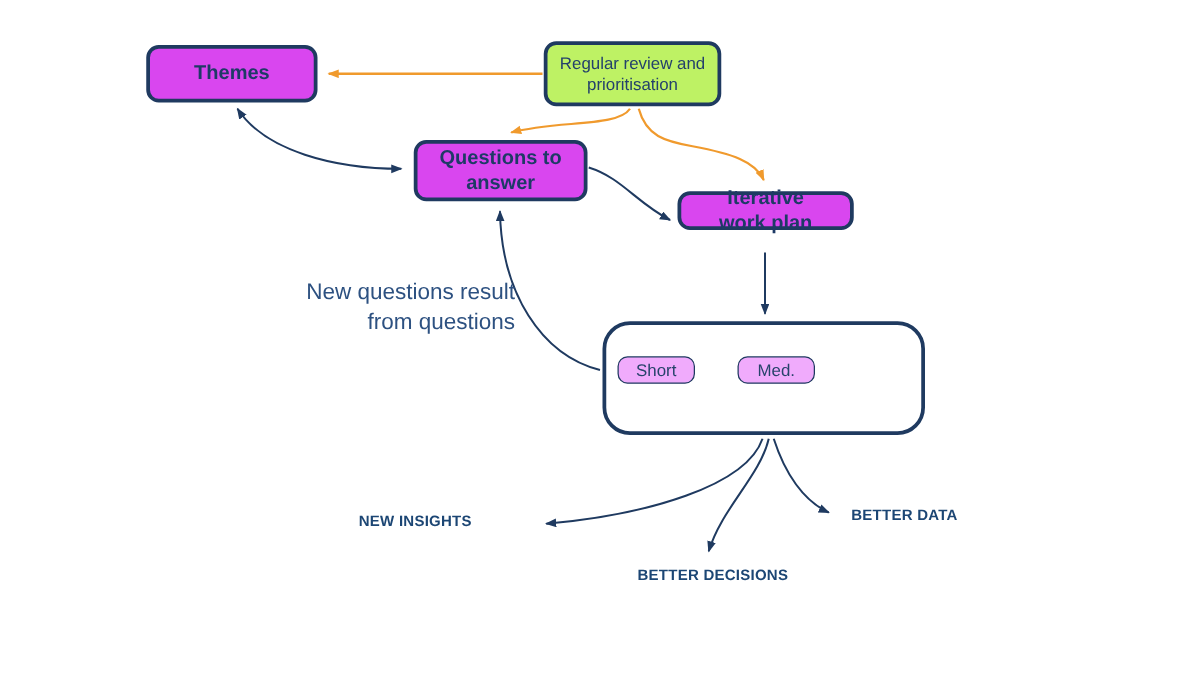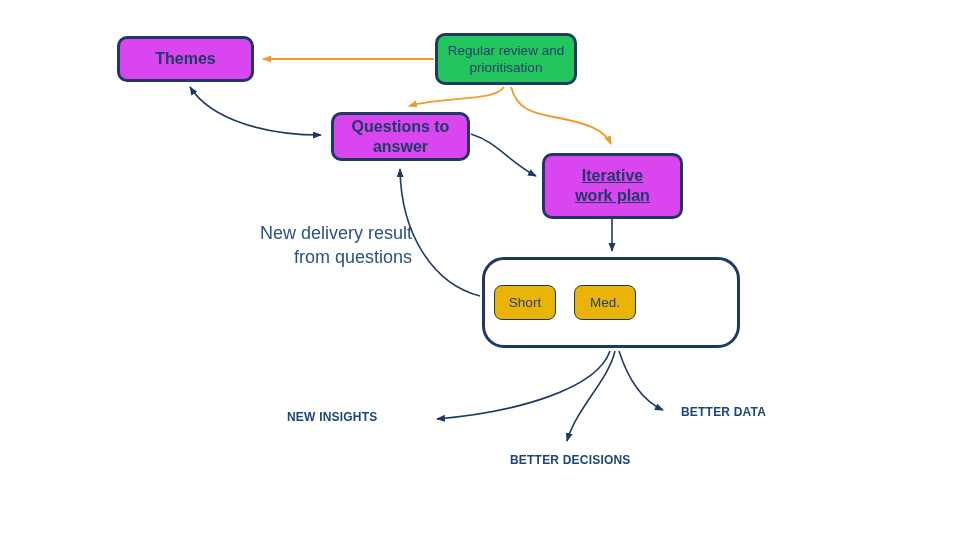--- a/index.html
+++ b/index.html
@@ -10,38 +10,38 @@
   .arrows { position:absolute; left:0; top:0; width:960px; height:540px; }
 
   .box {
     position:absolute; display:flex; align-items:center; justify-content:center;
     text-align:center; box-sizing:border-box;
     border:3px solid #1f3a60; border-radius:10px; background:#d946ef;
     color:#1e3a66; font-weight:bold; font-size:16px; line-height:20px;
   }
   #box-themes     { left:117px; top:36px;  width:137px; height:46px; }
   #box-review     { left:435px; top:33px;  width:142px; height:52px;
-                    background:#22c55e; font-weight:400; font-size:13.5px;
+                    background:#bef264; font-weight:400; font-size:13.5px;
                     line-height:17px; padding:0 6px; color:#24416b; }
   #box-questions  { left:331px; top:112px; width:139px; height:49px; padding:0 8px; }
-  #box-iterative  { left:542px; top:153px; width:141px; height:66px; padding:0 24px;text-decoration:underline; }
+  #box-iterative  { left:542px; top:153px; width:141px; height:31px; padding:0 24px; }
 
   #plan-container {
     position:absolute; left:482px; top:257px; width:258px; height:91px;
     box-sizing:border-box; border:3.5px solid #1f3a60; border-radius:22px;
     background:#ffffff;
   }
   .chip {
-    position:absolute; top:285px; width:62px; height:35px; box-sizing:border-box;
+    position:absolute; top:285px; width:62px; height:22px; box-sizing:border-box;
     display:flex; align-items:center; justify-content:center;
-    background:#eab308; border:1.6px solid #1f3a60; border-radius:8px;
+    background:#f0abfc; border:1.6px solid #1f3a60; border-radius:8px;
     color:#27436b; font-size:13.5px;
   }
   #chip-short { left:494px; }
-  #chip-med   { left:574px; }
+  #chip-med   { left:590px; }
   #chip-long  { left:668px; }
 
   .annotation {
     position:absolute; left:180px; top:221px; width:232px; text-align:right;
     color:#2d5181; font-size:18px; line-height:24px; font-weight:400;
   }
   .out-label {
     position:absolute; font-weight:bold; color:#1c4674;
     font-size:12px; line-height:21px; letter-spacing:0.2px;
   }
@@ -103,21 +103,21 @@
   <div id="plan-container"></div>
 
   <div class="chip" id="chip-short">
     <span>Short</span>
   </div>
   <div class="chip" id="chip-med">
     <span>Med.</span>
   </div>
 
   <div class="annotation">
-    <div>New delivery result</div>
+    <div>New questions result</div>
     <div>from questions</div>
   </div>
 
   <div class="out-label" id="label-insights">NEW INSIGHTS</div>
   <div class="out-label" id="label-decisions">BETTER DECISIONS</div>
   <div class="out-label" id="label-data">BETTER DATA</div>
 
 </div>
 
 </body></html>

